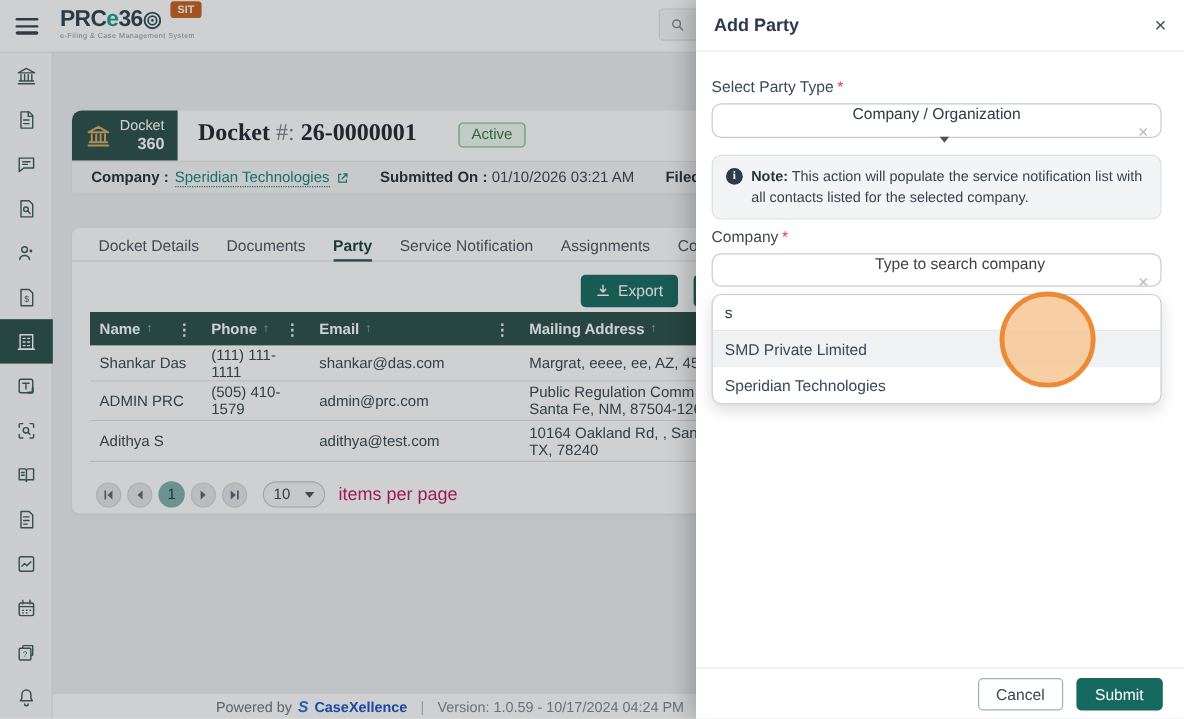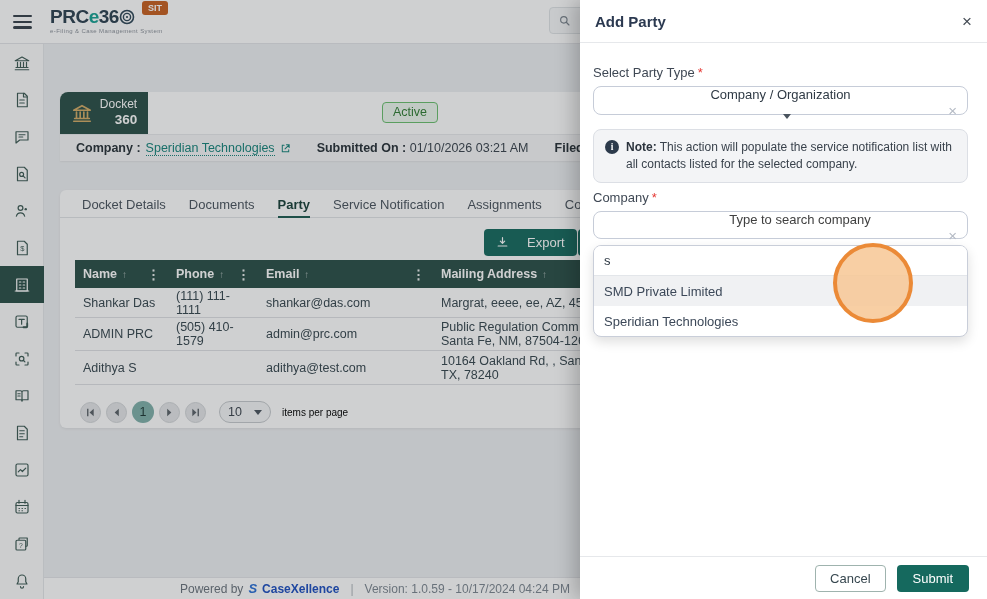--- a/index.html
+++ b/index.html
@@ -40,42 +40,42 @@
   .docket-meta { position:absolute; left:0; top:42px; width:920px; height:27px; background:#f6f7f8; border-top:1px solid #e8eaec; display:flex; align-items:center; padding-left:16px; font-size:12.5px; color:#3a434d; }
   .docket-meta b { font-weight:700; color:#273037; }
   .meta-gap { width:26px; }
   .company-link { color:#16837a; border-bottom:1px dotted #16837a; margin-left:5px; cursor:pointer; }
   .ext-ico { margin-left:5px; }
 
   .content-card { position:absolute; left:16px; top:146px; width:920px; height:238px; background:#ffffff; border-radius:6px; box-shadow:0 1px 3px rgba(0,0,0,0.07); }
   .tabs { position:absolute; left:0; top:0; width:920px; height:28px; border-bottom:1px solid #e2e4e7; display:flex; gap:23px; padding-left:22px; font-size:13px; color:#4a545e; }
   .tab { padding-top:7px; height:28px; cursor:pointer; white-space:nowrap; }
   .tab.active { color:#173f38; font-weight:700; border-bottom:2px solid #1d5a50; }
-  .btn-teal { background:#15695e; color:#fff; border:none; border-radius:4px; font-size:13px; display:flex; align-items:center; gap:18px; padding:0 12px; height:27px; cursor:pointer; font-family:"Liberation Sans",sans-serif; }
+  .btn-teal { background:#15695e; color:#fff; border:none; border-radius:4px; font-size:13px; display:flex; align-items:center; gap:6px; padding:0 12px; height:27px; cursor:pointer; font-family:"Liberation Sans",sans-serif; }
   .export-btn { position:absolute; left:424px; top:39px; }
   .partial-btn { position:absolute; left:518px; top:39px; width:60px; }
 
   .ptable { position:absolute; left:15px; top:70px; width:890px; font-size:12.5px; color:#37474f; }
   .thead { display:flex; background:#2a4f47; color:#fff; height:28px; align-items:center; font-weight:600; }
   .th { display:flex; align-items:center; padding:0 8px; height:28px; cursor:pointer; }
   .th .sort { margin-left:5px; font-size:10px; color:rgba(255,255,255,0.55); }
   .th .dots { margin-left:auto; color:rgba(255,255,255,0.9); font-size:13px; cursor:pointer; }
   .c1 { width:93px; } .c2 { width:90px; } .c3 { width:175px; } .c4 { flex:1; }
   .trow { display:flex; border-bottom:1px solid #dfe1e4; background:#fff; }
   .td { padding:0 8px; display:flex; flex-direction:column; justify-content:center; line-height:14px; overflow:hidden; }
   .r1 { height:30px; } .r2 { height:33px; } .r3 { height:34px; }
 
   .pagination { position:absolute; left:20px; top:211px; display:flex; align-items:center; gap:5px; }
   .pg-btn { width:21px; height:21px; border-radius:50%; background:#e4e6e8; border:1px solid #d2d5d8; display:flex; align-items:center; justify-content:center; cursor:pointer; }
   .pg-btn svg { width:11px; height:11px; }
   .pg-page { width:22px; height:22px; border-radius:50%; background:#7fb0aa; color:#1d3734; font-size:12.5px; display:flex; align-items:center; justify-content:center; cursor:pointer; }
   .pg-size { margin-left:8px; width:52px; height:22px; border:1px solid #c6cacd; background:#f4f5f6; border-radius:11px; display:flex; align-items:center; justify-content:space-between; padding:0 8px; font-size:12.5px; color:#3c454e; cursor:pointer; }
   .caret-dn { width:0; height:0; border-left:4px solid transparent; border-right:4px solid transparent; border-top:5px solid #4a545e; }
   .caret-up { width:0; height:0; border-left:4px solid transparent; border-right:4px solid transparent; border-bottom:5px solid #20262c; }
-  .pg-label { margin-left:6px; font-size:10px; color:#000000; }
+  .pg-label { margin-left:6px; font-size:15px; color:#be185d; }
 
   
   .footerbar { position:absolute; left:44px; top:577px; width:943px; height:22px; background:#ffffff; border-top:1px solid #e3e5e8; display:flex; align-items:center; padding-left:136px; font-size:12px; color:#6a737c; gap:5px; z-index:10; }
   .brand-s { color:#2a6fd6; font-weight:700; font-style:italic; font-size:13px; }
   .brand-name { color:#1d4fc0; font-weight:700; }
   .foot-sep { color:#b0b6bb; margin:0 6px; }
   .foot-version { color:#7d8791; }
 
   
   .dim { position:absolute; left:0; top:0; width:987px; height:599px; background:rgba(38,42,46,0.22); z-index:30; }
@@ -234,20 +234,23 @@
 </div>
 
 <div class="main">
 
   <div class="docket-card">
     <div class="docket-chip">
       <svg width="22" height="22" viewBox="0 0 24 24" fill="none" stroke="#d2ab66" stroke-width="1.8" stroke-linecap="round" stroke-linejoin="round">
           <path d="M3 21h18M4 18h16M6 18v-7M10 18v-7M14 18v-7M18 18v-7M3 9h18l-9-5z"></path>
         </svg>
       <div class="txt"><div>Docket</div><b>360</b></div>
+    </div>
+    <div class="docket-title">
+      <span>Docket</span> <span class="hash">#:</span> <span>26-0000001</span>
     </div>
     <div class="status-badge">Active</div>
     <div class="docket-meta">
       <b>Company :</b>
       <span class="company-link">Speridian Technologies</span>
       <svg class="ext-ico" width="11" height="11" viewBox="0 0 24 24" fill="none" stroke="#16837a" stroke-width="2.2" stroke-linecap="round">
           <path d="M9 5H5v14h14v-4M14 4h6v6M20 4l-9 9"></path>
         </svg>
       <span class="meta-gap"></span>
       <b>Submitted On :</b>&nbsp;<span>01/10/2026 03:21 AM</span>

